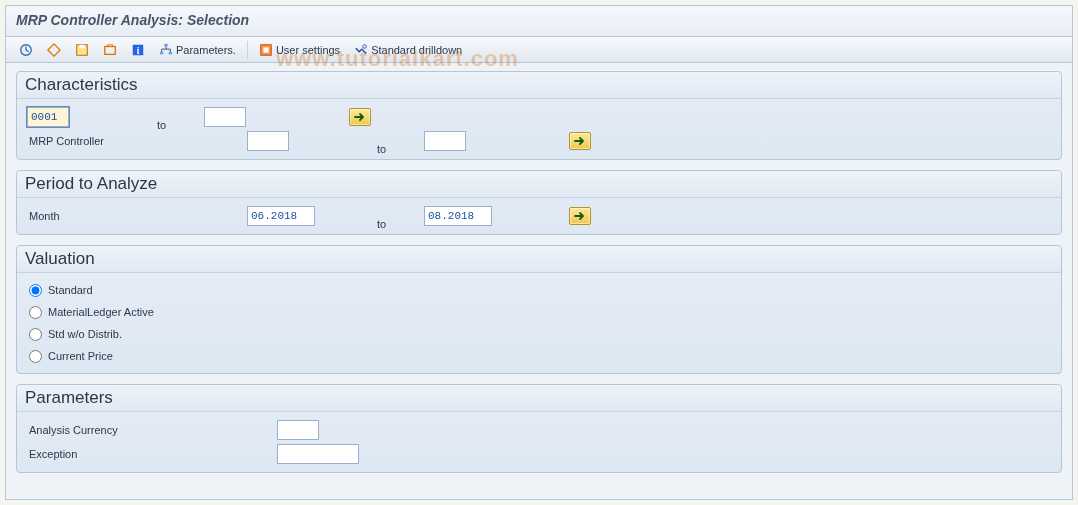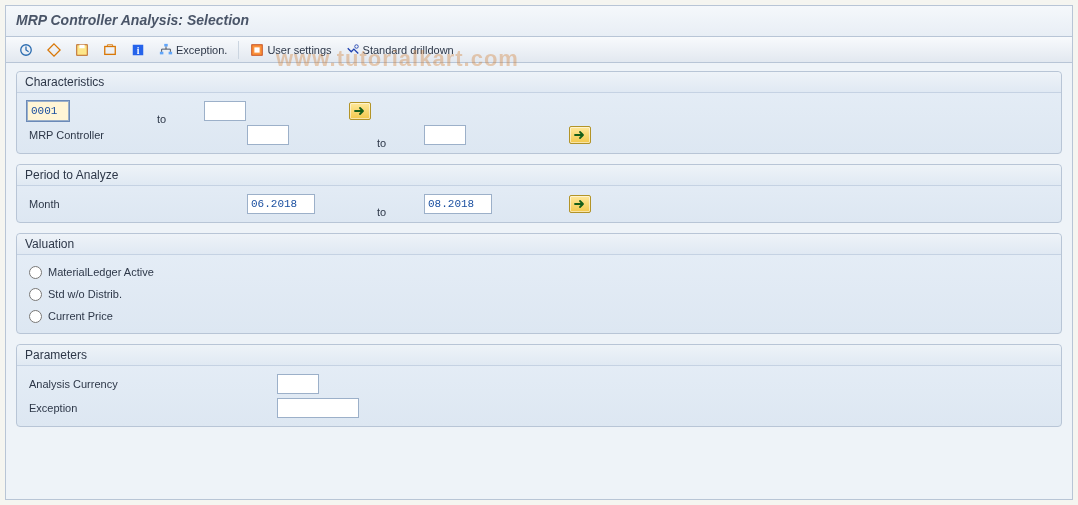--- a/index.html
+++ b/index.html
@@ -60,21 +60,21 @@
     }
     .group {
       border: 1px solid #b8c5d6;
       border-radius: 4px;
       background: linear-gradient(to bottom, #e6eef7 0%, #dde7f2 100%);
       margin-bottom: 10px;
       position: relative;
     }
     .group-title {
       padding: 3px 8px;
-      font-size: 12px;
+      font-size: 17px;
       color: #2d3748;
       background: linear-gradient(to bottom, #eef3f8 0%, #e0e9f3 100%);
       border-bottom: 1px solid #c5d2e3;
       border-radius: 4px 4px 0 0;
     }
     .group-body {
       padding: 6px 10px;
     }
     .row {
       display: flex;
@@ -167,21 +167,21 @@
           <text x="8" y="12" font-size="11" fill="#fff" text-anchor="middle" font-family="serif" font-weight="bold">i</text>
         </svg>
     </span>
     <span class="tb-btn">
       <svg viewBox="0 0 16 16">
           <rect x="6" y="1" width="4" height="3" fill="#60a5fa"></rect>
           <rect x="1" y="10" width="4" height="3" fill="#60a5fa"></rect>
           <rect x="11" y="10" width="4" height="3" fill="#60a5fa"></rect>
           <path d="M8 4v3M8 7H3v3M8 7h5v3" stroke="#374151" fill="none"></path>
         </svg>
-      <span>Exception.</span>
+      <span>Parameters.</span>
     </span>
     <span class="tb-sep"></span>
     <span class="tb-btn">
       <svg viewBox="0 0 16 16">
           <rect x="2" y="2" width="12" height="12" fill="#fb923c" stroke="#c2410c"></rect>
           <rect x="5" y="5" width="6" height="6" fill="#fff"></rect>
         </svg>
       <span>User settings</span>
     </span>
     <span class="tb-btn">
@@ -244,20 +244,24 @@
             </span>
           </div>
         </div>
       </div>
     </div>
 
     <div class="group">
       <div class="group-title">Valuation</div>
       <div class="group-body">
         <div class="radio-row">
+          <input type="radio" name="valuation" id="r1" checked="" style="">
+          <label for="r1">Standard</label>
+        </div>
+        <div class="radio-row">
           <input type="radio" name="valuation" id="r3" style="">
           <label for="r3">MaterialLedger Active</label>
         </div>
         <div class="radio-row">
           <input type="radio" name="valuation" id="r2" style="">
           <label for="r2">Std w/o Distrib.</label>
         </div>
         <div class="radio-row">
           <input type="radio" name="valuation" id="r4" style="">
           <label for="r4">Current Price</label>

